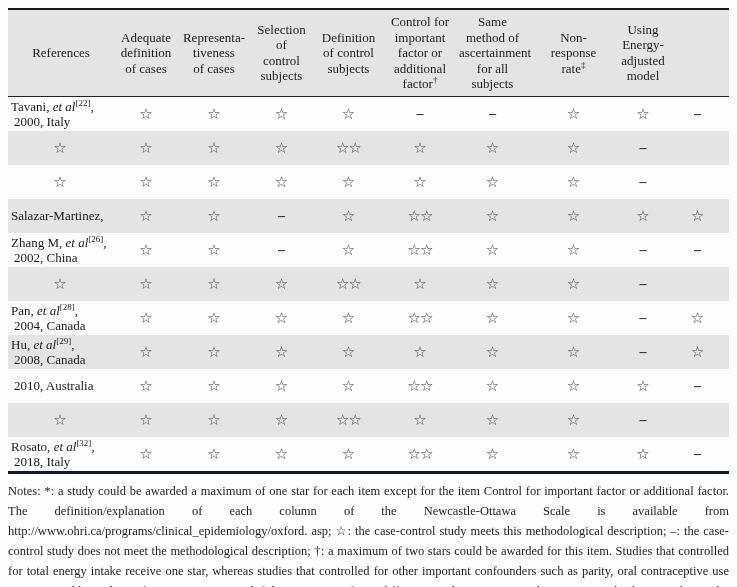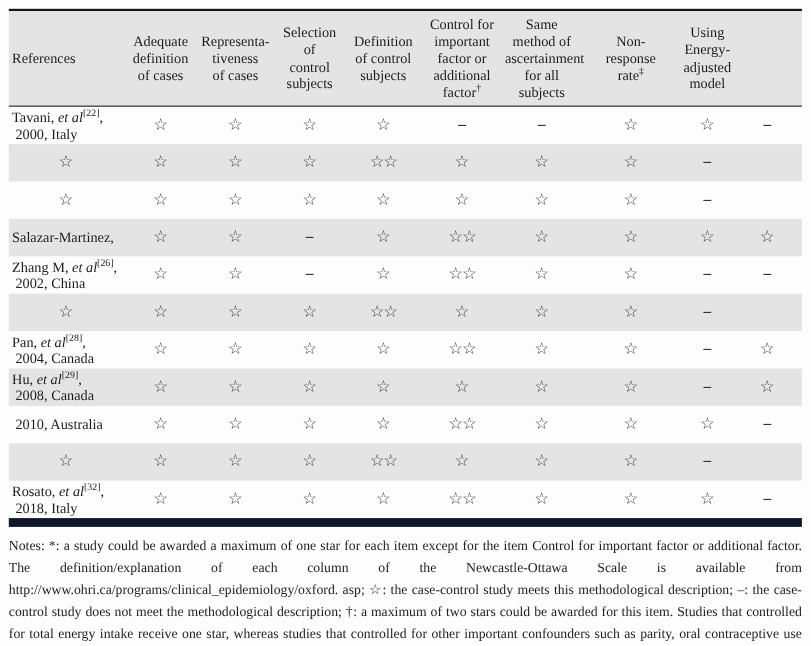--- a/index.html
+++ b/index.html
@@ -26,24 +26,24 @@
     background: #e4e4e4;
     min-height: 77px;
     border-bottom: 1px solid #222;
   }
   .h-cell {
     text-align: center;
     font-size: 13px;
     line-height: 15.5px;
     padding: 4px 1px;
   }
-  .h-cell.left { text-align: left; padding-left: 3px; }
+  .h-cell.left { text-align: center; padding-left: 3px; }
   .t-row { min-height: 34px; }
   .t-row:nth-child(even) { background: #e4e4e4; }
-  .t-body { border-bottom: 8px solid #0f172a; font-family: Liberation Serif, serif; }
+  .t-body { border-bottom: 3px solid #0f172a; font-family: Liberation Serif, serif; }
 
   .ref-cell {
     font-size: 13px;
     line-height: 15px;
     padding: 2px 0 2px 3px;
   }
   .ref-line.ref-cont { padding-left: 3px; }
   sup { font-size: 9px; line-height: 0; vertical-align: super; }
   i { font-style: italic; }
 

